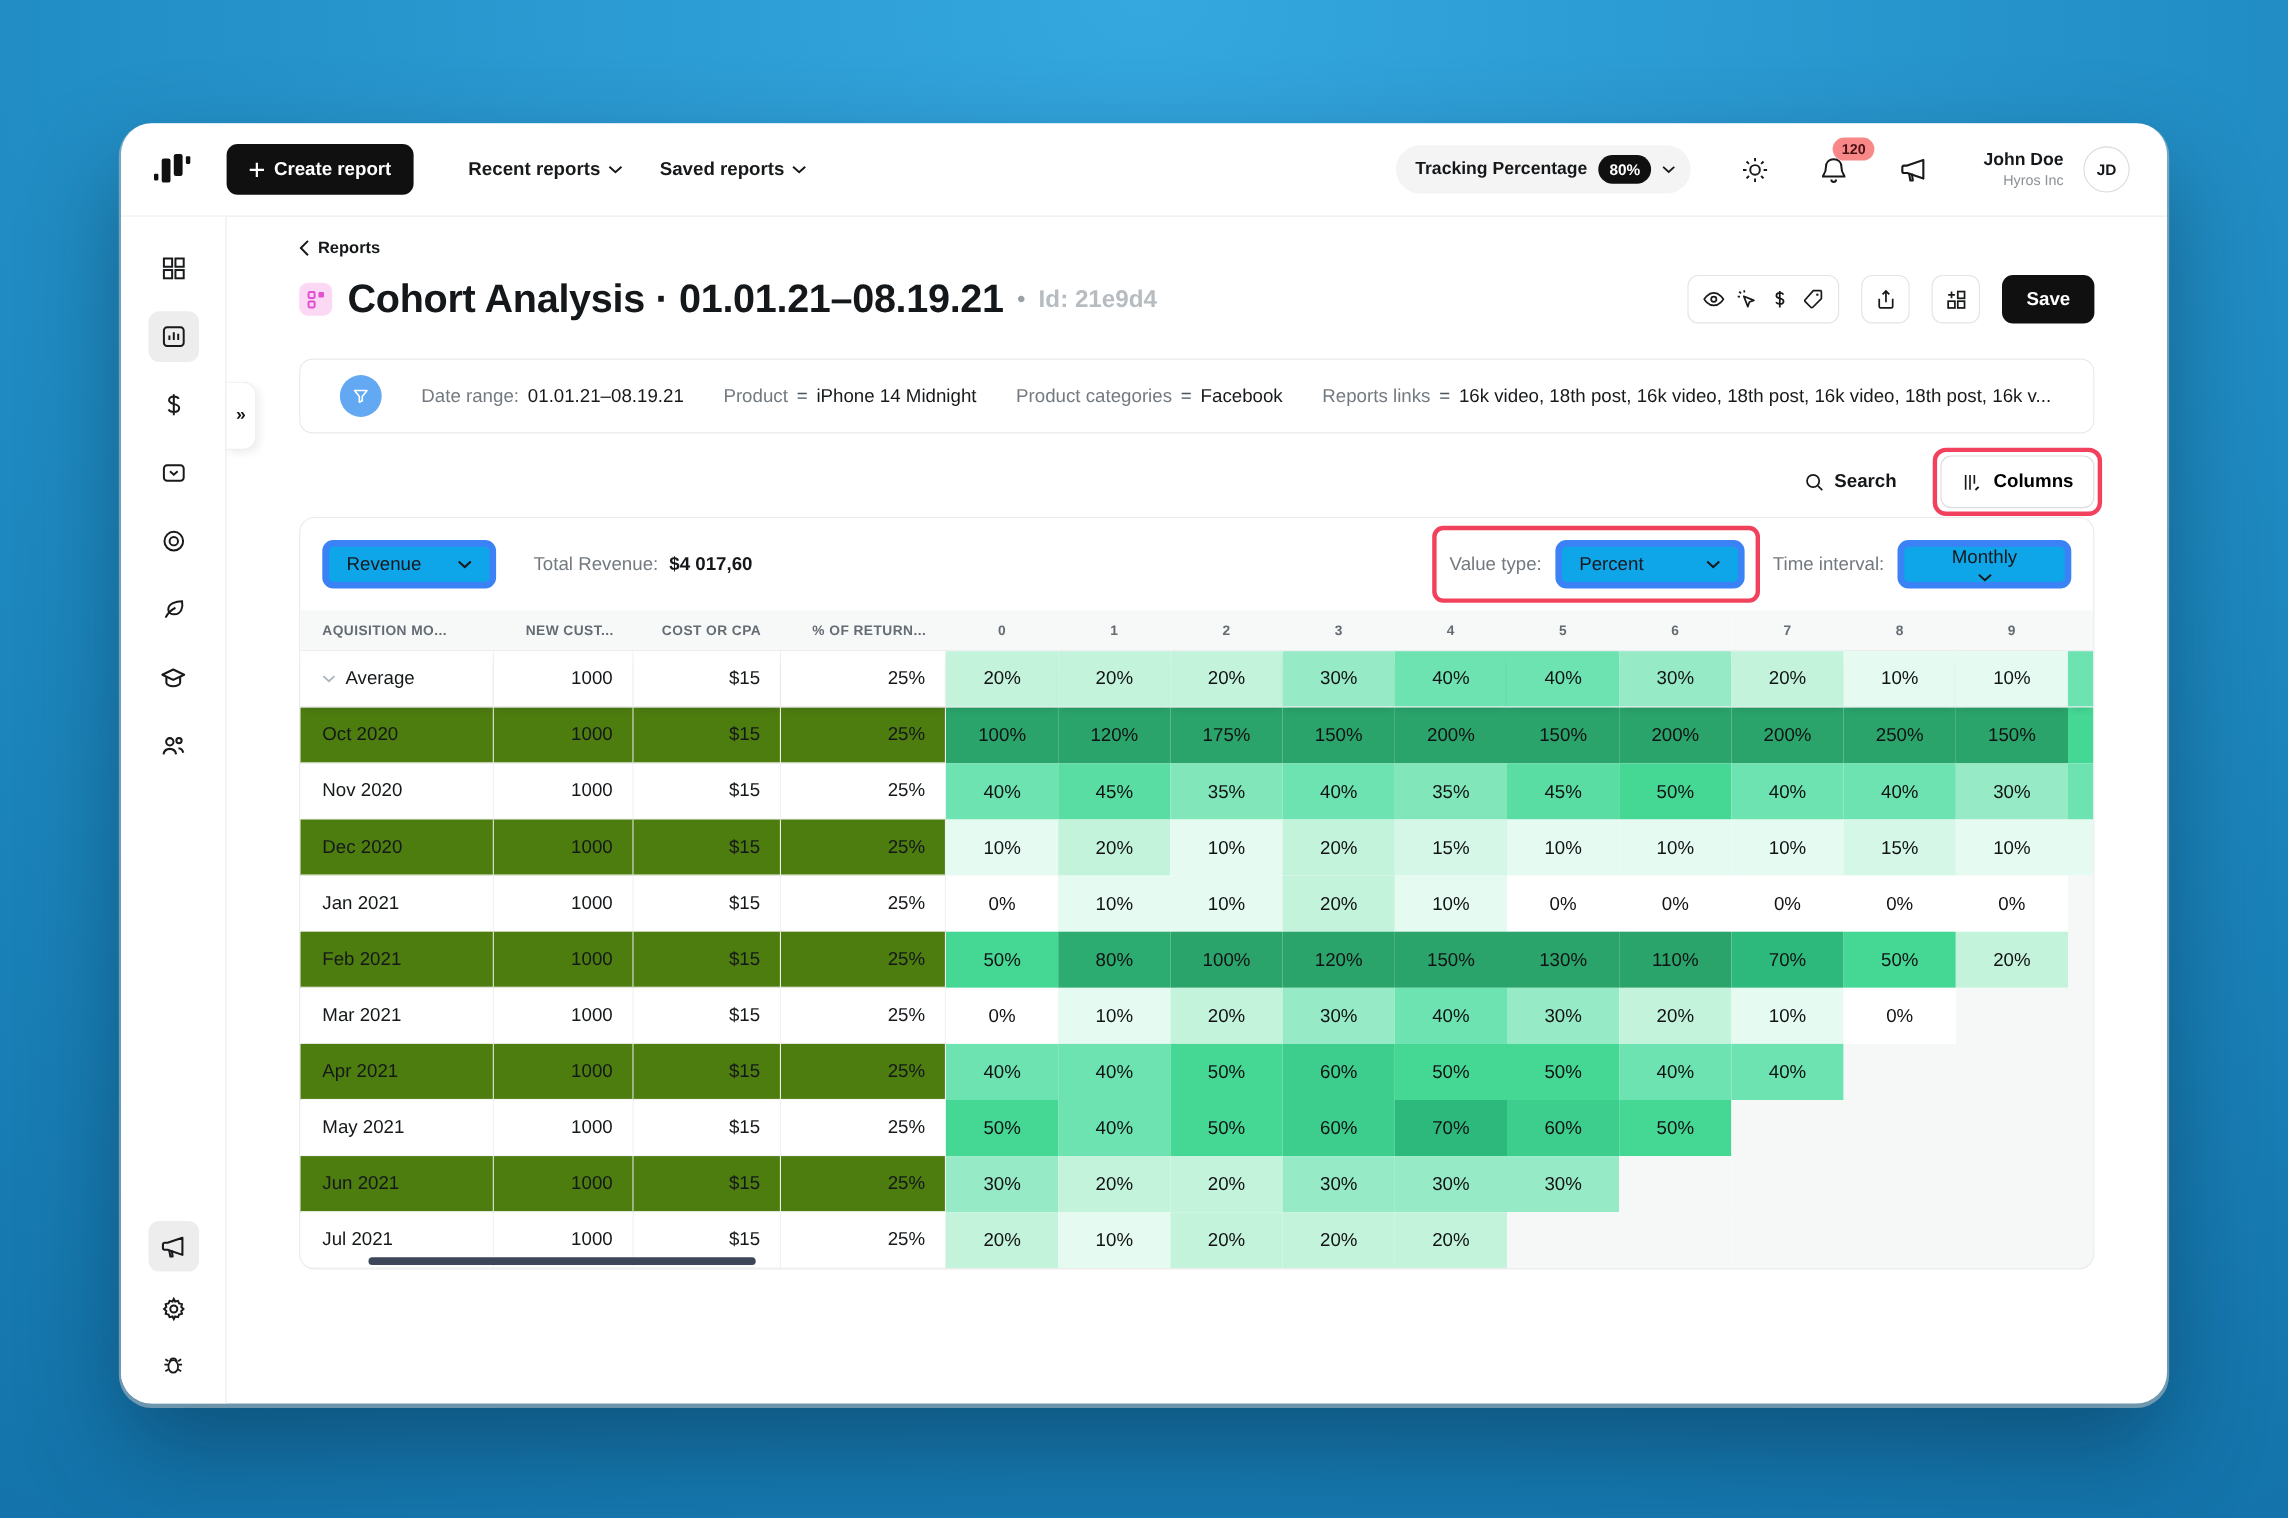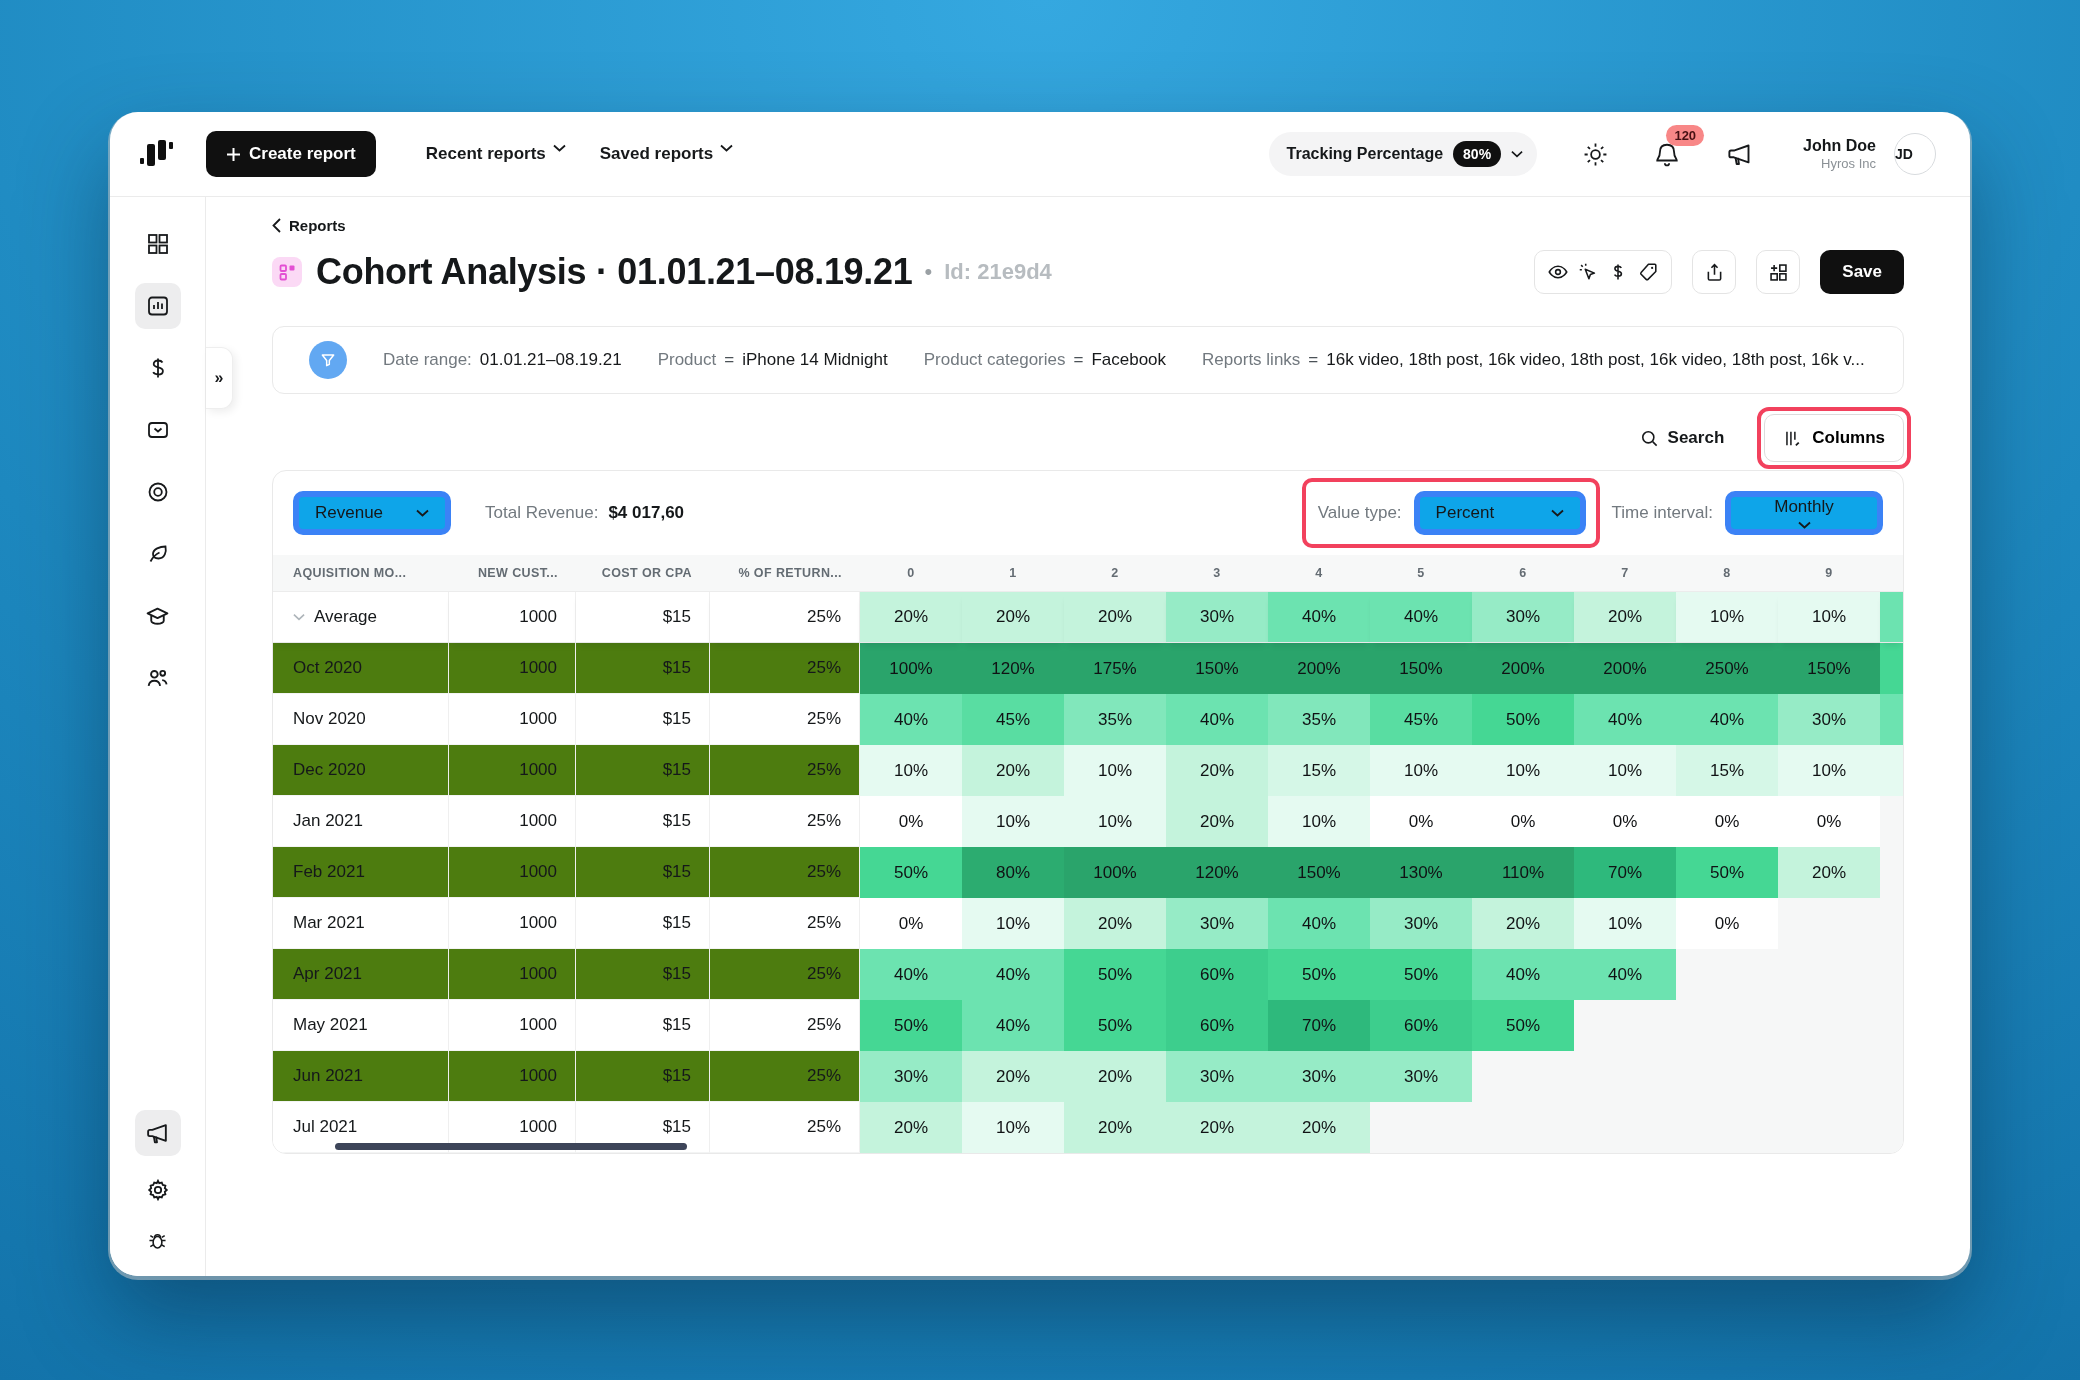--- a/index.html
+++ b/index.html
@@ -15,39 +15,39 @@
     box-shadow:0 2px 0 2px rgba(190,196,200,.55), 0 40px 90px rgba(4,35,60,.45);
   }
   
   .topbar { height:85px; display:flex; align-items:center; border-bottom:1px solid #ebebeb; padding-right:34px; }
   .logo-box { width:96px; display:flex; justify-content:center; align-items:center; }
   .btn-dark {
     background:#101010; color:#fff; border:none; border-radius:10px;
     font-size:17px; font-weight:600; padding:13px 20px; display:flex; align-items:center; gap:8px;
     font-family:"Liberation Sans", sans-serif; cursor:pointer;
   }
-  .menu-item { display:flex; align-items:flex-start; gap:7px; font-size:17px; font-weight:600; color:#17191b; cursor:pointer; }
+  .menu-item { display:flex; align-items:center; gap:7px; font-size:17px; font-weight:600; color:#17191b; cursor:pointer; }
   .mi-recent { margin-left:50px; } .mi-saved { margin-left:34px; }
   .chev svg { display:block; }
   .tracking-pill {
     margin-left:auto; background:#f4f4f5; border-radius:22px; height:44px;
     display:flex; align-items:center; gap:10px; padding:0 14px 0 18px; font-size:16px; font-weight:600; cursor:pointer;
   }
   .tracking-badge { background:#101010; color:#fff; border-radius:14px; font-size:14px; font-weight:700; padding:5px 10px; }
   .top-icon { margin-left:46px; position:relative; display:flex; align-items:center; cursor:pointer; color:#17191b; }
   .notif-badge {
     position:absolute; top:-16px; right:-24px; background:#f88787; color:#471013;
     font-size:13px; font-weight:700; border-radius:12px; padding:3px 8px;
   }
   .user-block { margin-left:50px; text-align:right; line-height:1.25; }
   .user-name { font-size:16px; font-weight:700; }
   .user-org { font-size:13px; color:#8b9196; }
   .avatar {
     margin-left:18px; width:42px; height:42px; border-radius:50%; border:1.5px solid #d8dbde;
-    display:flex; align-items:center; font-size:14px; font-weight:700; cursor:pointer;
+    display:flex; align-items:center; justify-content:center; font-size:14px; font-weight:700; cursor:pointer;
   }
   
   .frame { display:flex; height:1079px; }
   .sidebar {
     width:96px; border-right:1px solid #ebebeb; display:flex; flex-direction:column; align-items:center;
     padding:24px 0 20px; gap:16px; position:relative; background:#fff; flex:none;
   }
   .side-btn {
     width:46px; height:46px; border-radius:10px; display:flex; align-items:center; justify-content:center;
     color:#17191b; cursor:pointer;

